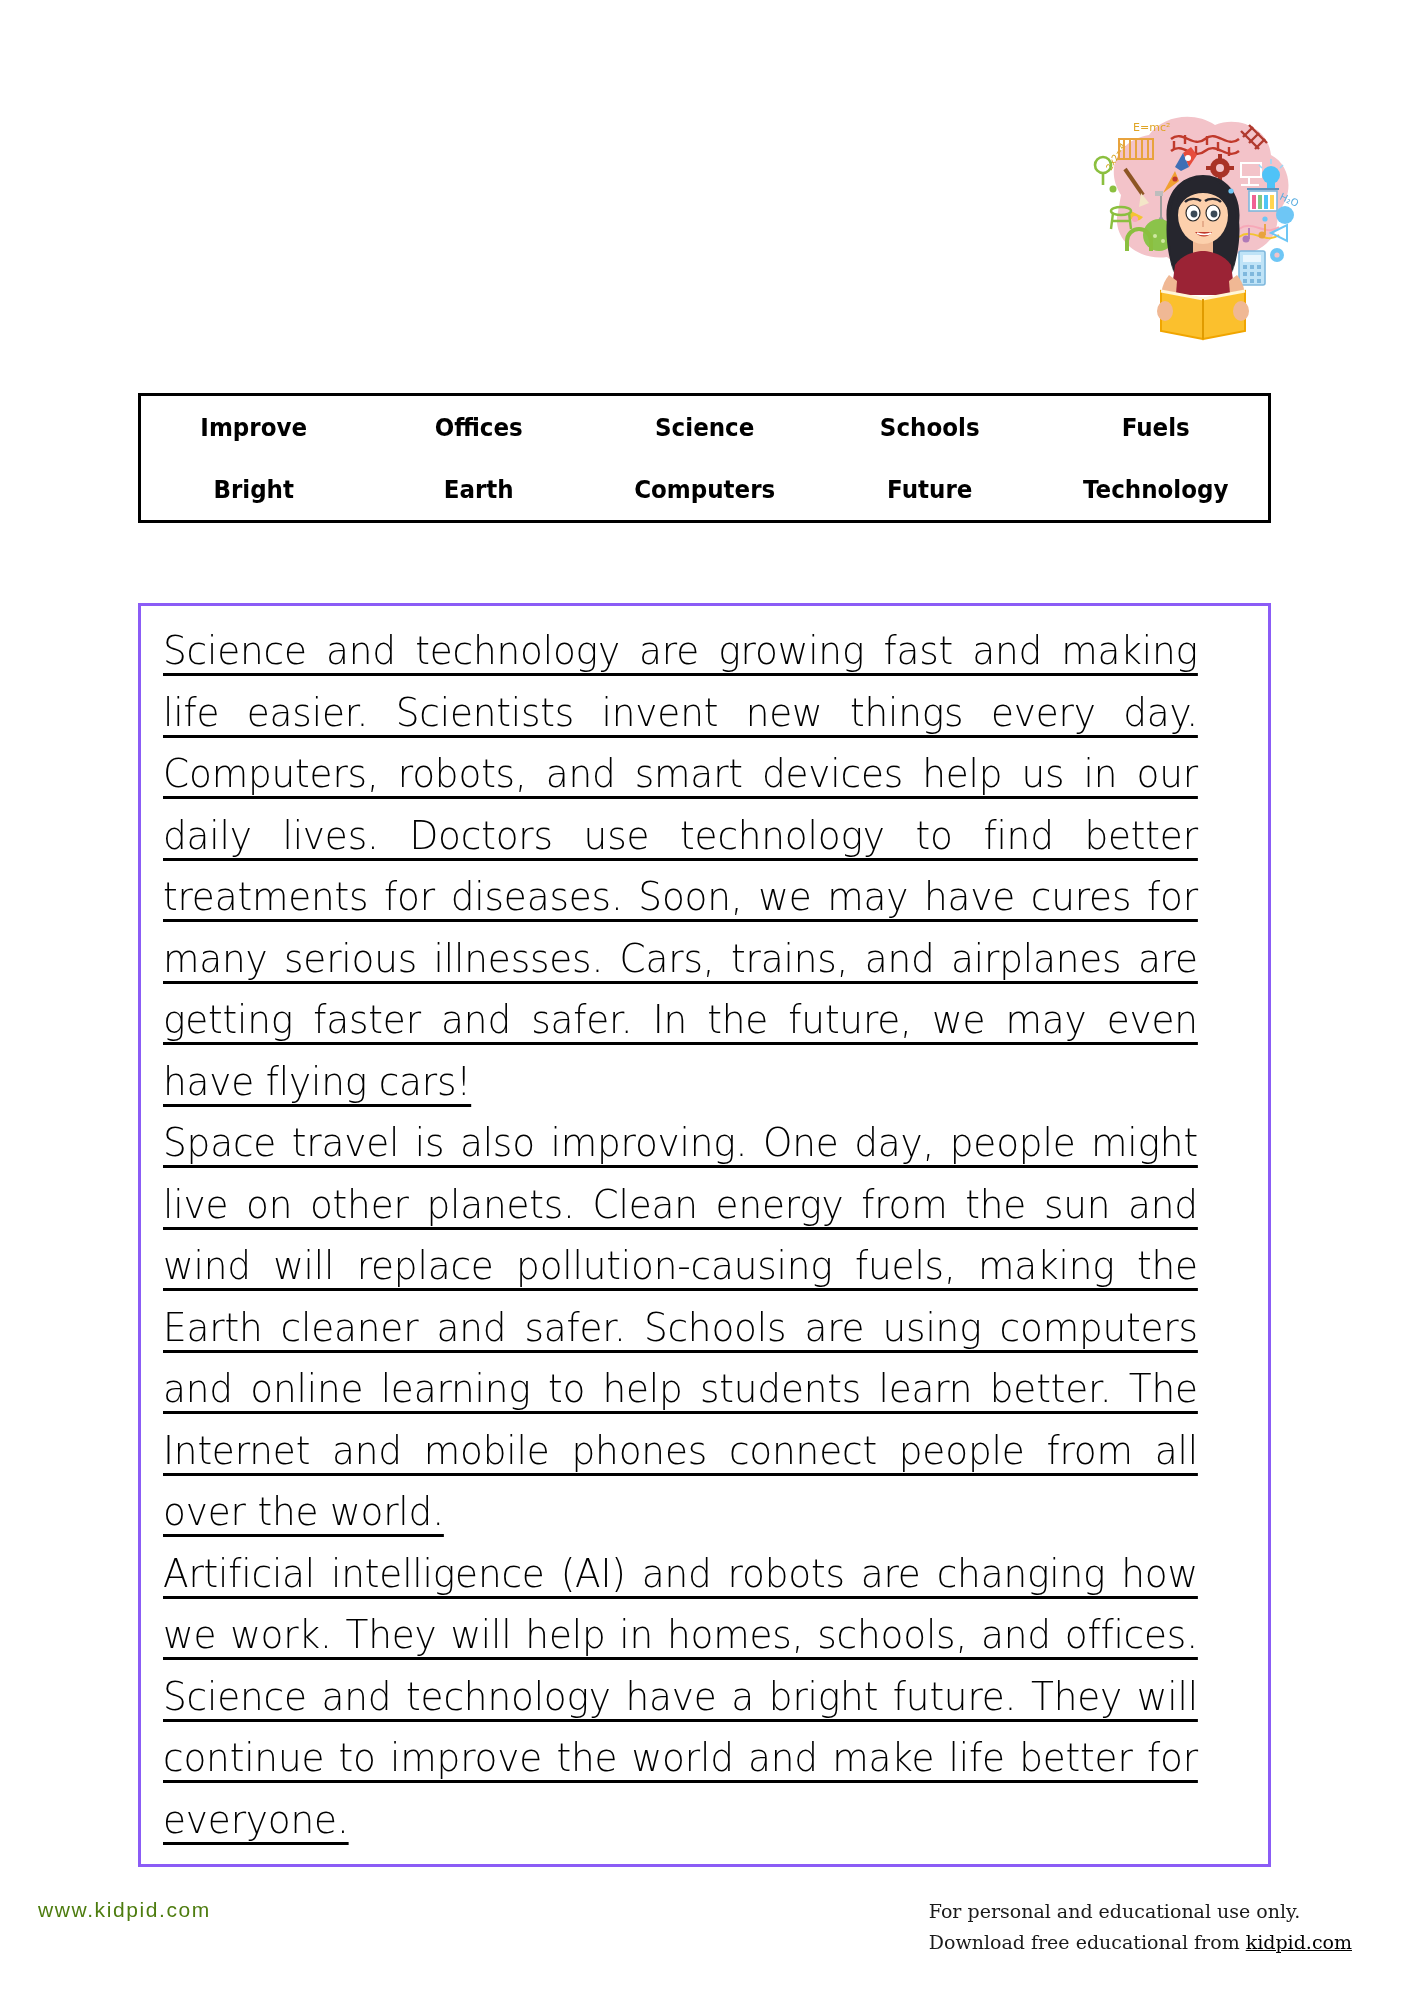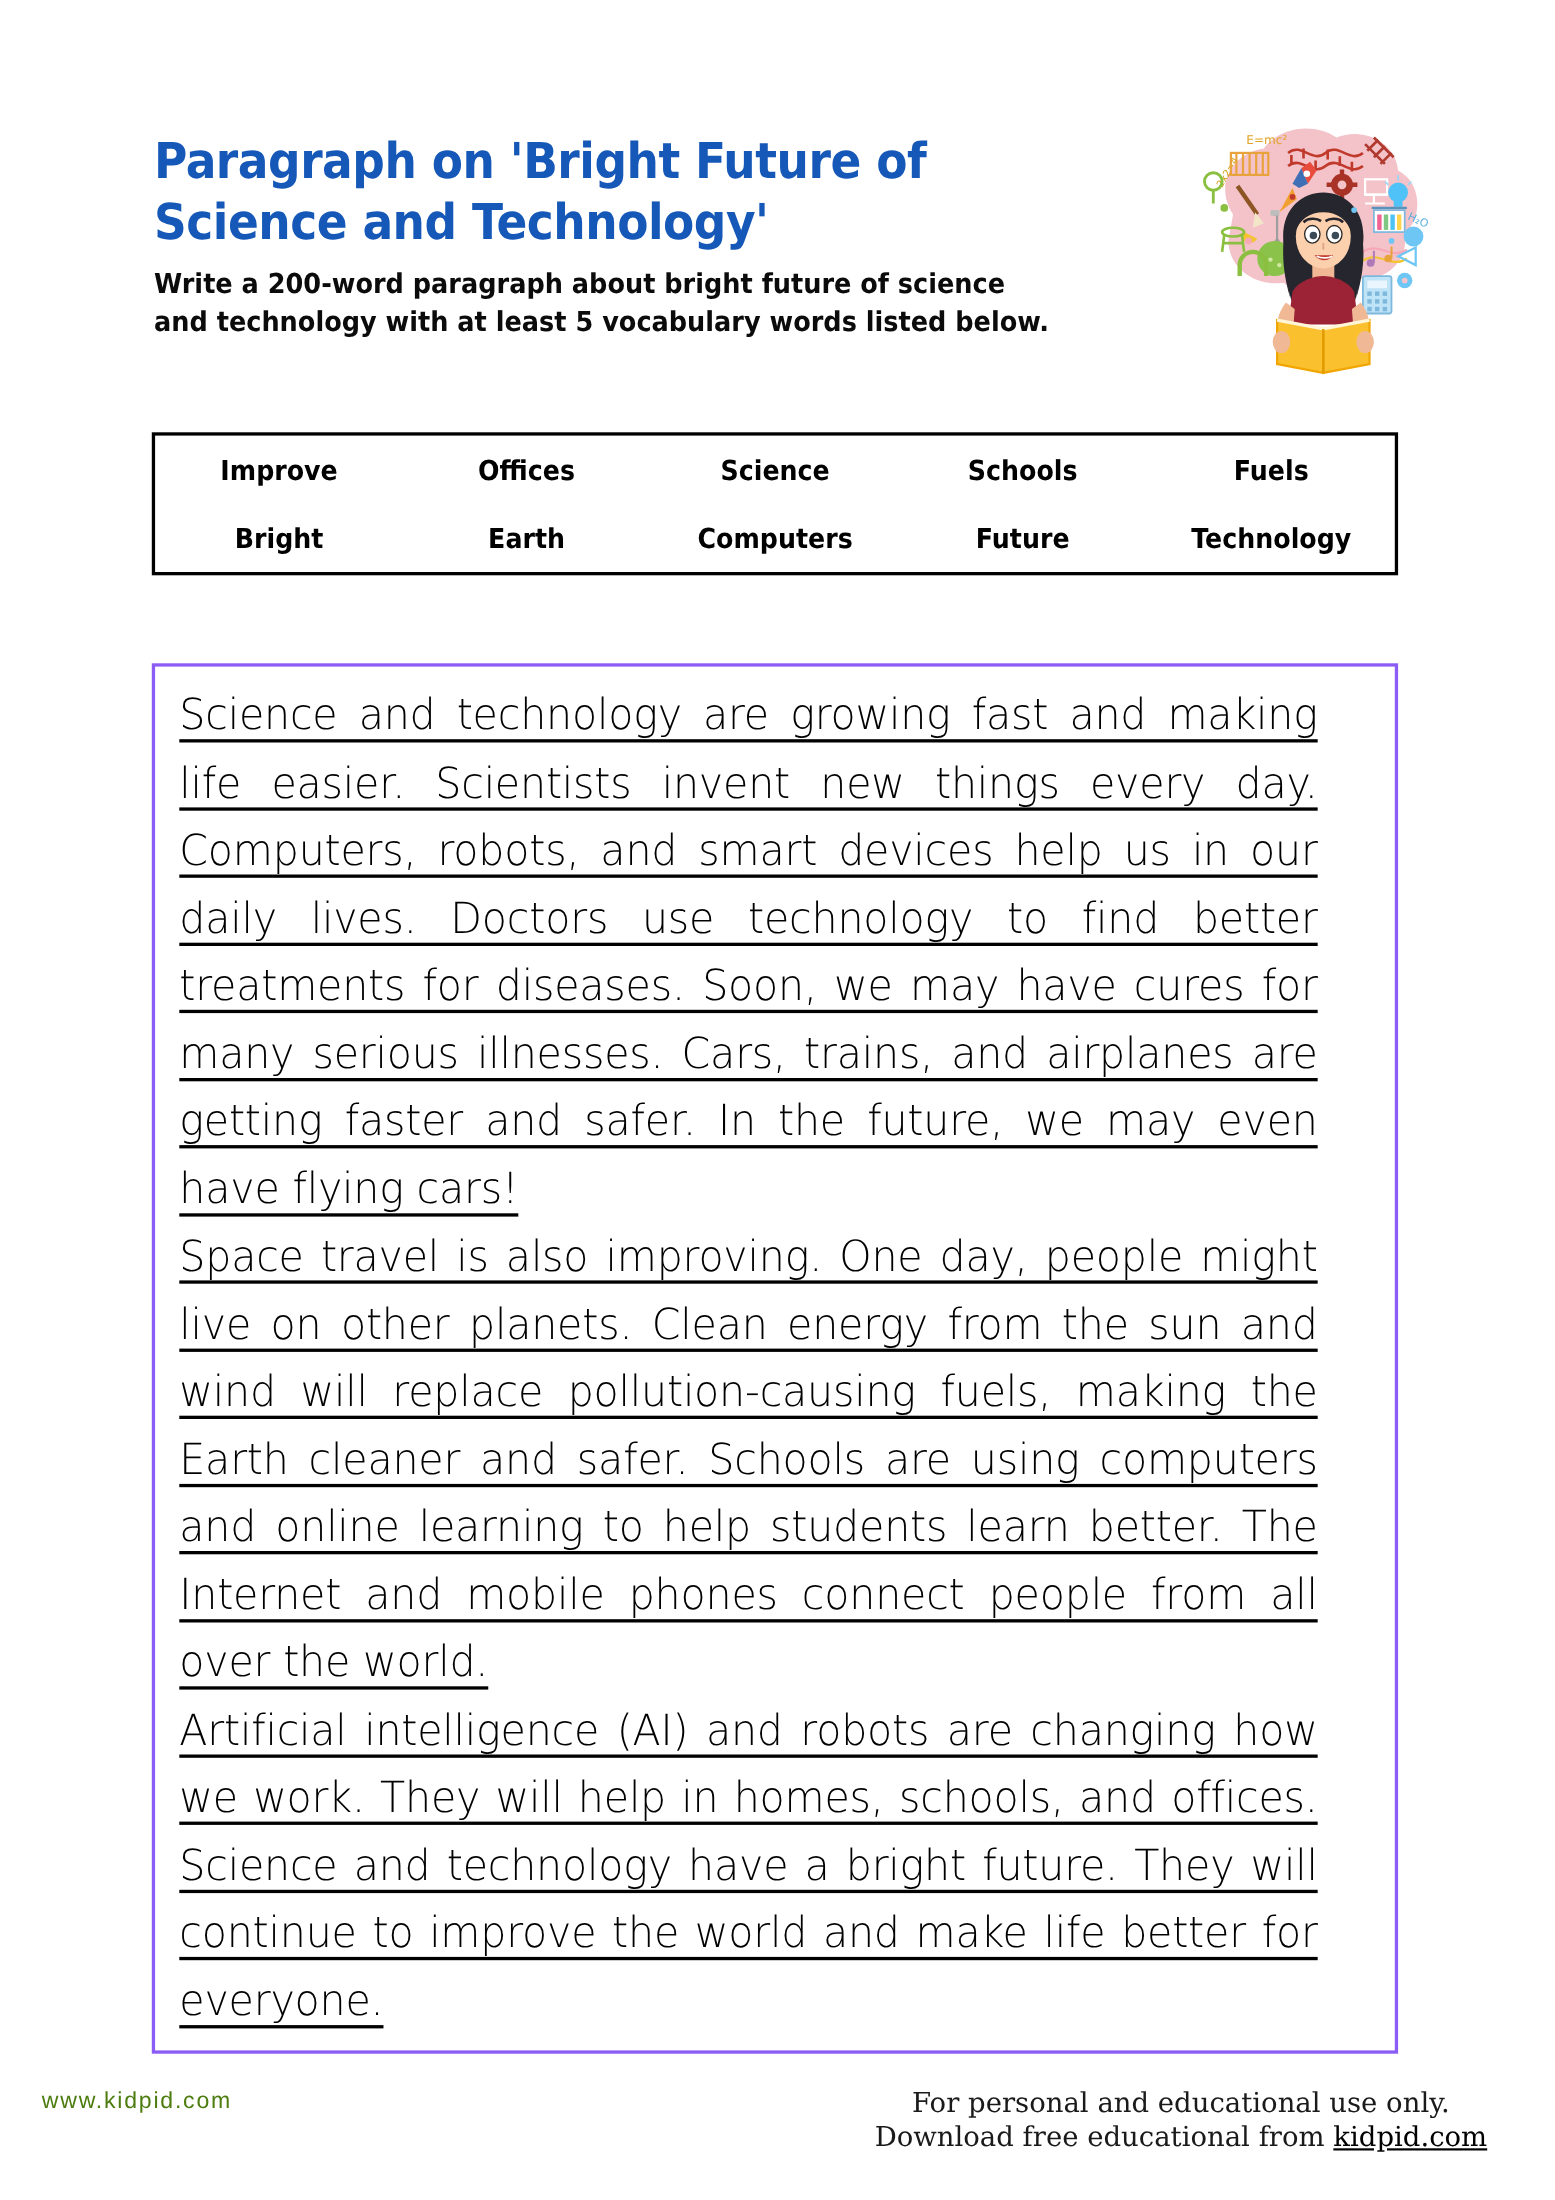--- a/index.html
+++ b/index.html
@@ -161,43 +161,36 @@
     font-family: "Liberation Sans", sans-serif;
     font-size: 21px;
     letter-spacing: 1.6px;
     color: #4d7c0f;
     margin-top: 8px;
   }
   .footer-note {
     position: absolute;
     right: 62px;
     top: 16px;
-    text-align: center;
+    text-align: left;
     font-family: "DejaVu Serif", serif;
-    font-size: 25px;
+    font-size: 19px;
     line-height: 31px;
     color: #1a1a1a;
   }
   .footer-note a {
     color: #000000;
     text-decoration: underline;
   }
 </style>
 </head>
 <body>
 
 <div class="page">
 
-  <div class="header">
-    <h1 class="title">Paragraph on 'Bright Future of Science and Technology'</h1>
-    <div class="instructions">
-      <div>Write a 200-word paragraph about bright future of science</div>
-      <div>and technology with at least 5 vocabulary words listed below.</div>
-    </div>
-  </div>
 
   <div class="illustration">
     <svg viewBox="0 0 250 250" width="250" height="250" xmlns="http://www.w3.org/2000/svg">
 
       <path d="M58 100 C40 72 58 44 86 40 C100 20 132 16 152 30 C176 20 206 34 208 60 C228 70 232 100 214 118 C218 142 196 162 172 158 C156 176 122 178 104 162 C76 166 52 146 54 122 Z" fill="#f3c3c9"></path>
 
       <g stroke="#c0392b" stroke-width="2.4" fill="none">
         <path d="M108 44 C120 34 130 54 142 44 C154 34 164 54 176 44"></path>
         <path d="M108 56 C120 46 130 66 142 56 C154 46 164 66 176 56"></path>
         <path d="M111 46 L111 55 M122 40 L122 49 M133 51 L133 60 M144 41 L144 50 M155 47 L155 56 M166 52 L166 61"></path>

